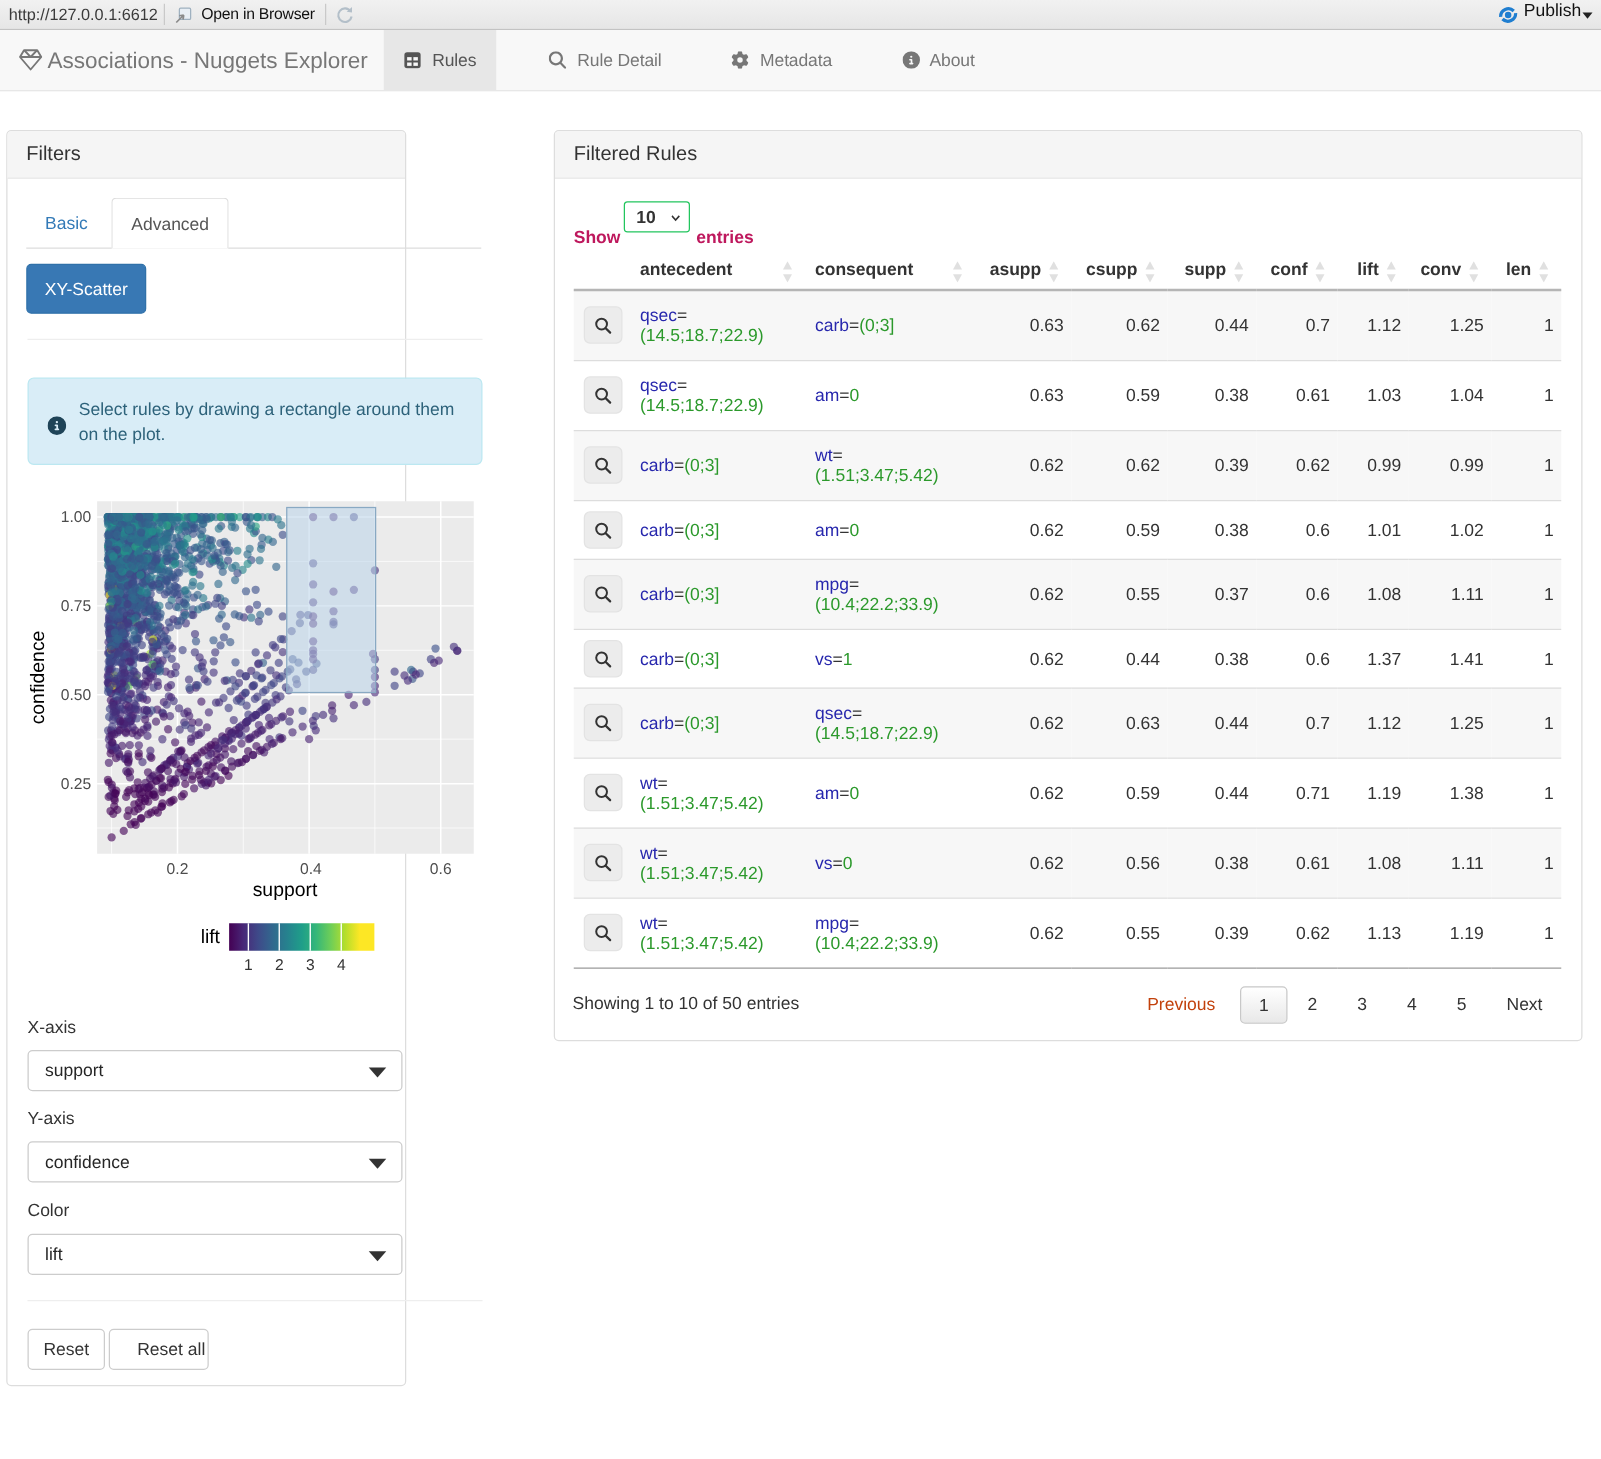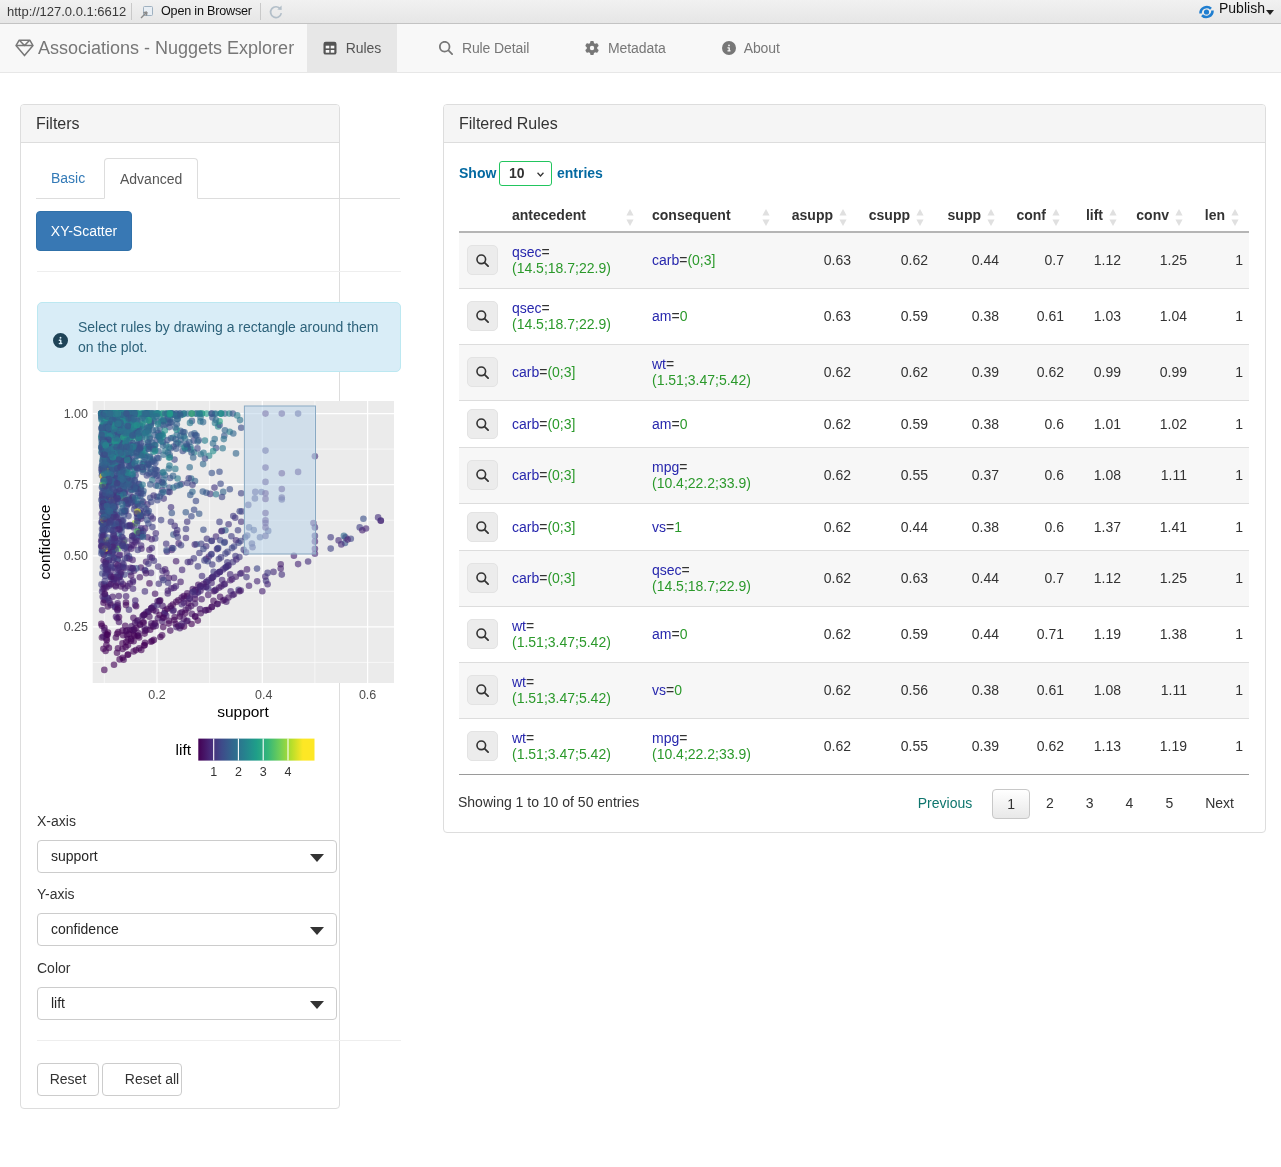--- a/index.html
+++ b/index.html
@@ -27,21 +27,21 @@
 .navtabs { position:absolute; left:307px; top:0; height:48px; display:flex;gap:27px; }
 .navtab { height:48px; line-height:48px; padding:0 14px; color:#777; font-size:14px; letter-spacing:-0.1px; }
 .navtab.active { padding:0 16px; }
 .navtab.active { background:#e7e7e7; color:#555; }
 .navtab svg { vertical-align:-2px; margin-right:5px; }
 
 
 .panel { position:absolute; background:#fff; border:1px solid #ddd; border-radius:4px; }
 .panel-heading { height:38px; background:#f5f5f5; border-bottom:1px solid #ddd;
   border-radius:3px 3px 0 0; font-size:16px; color:#333; line-height:38px; padding-left:15px; }
-#leftpanel { left:20px; top:104px; width:320px; height:1005px; }
+#leftpanel { left:5px; top:104px; width:320px; height:1005px; }
 #rightpanel { left:443px; top:104px; width:823px; height:729px; }
 
 
 .lp-body { position:absolute; left:0; top:0; width:100%; height:100%; }
 .nav-tabs { position:absolute; left:15px; top:53px; width:364px; height:41px;
   border-bottom:1px solid #ddd; }
 .nav-tabs .tab { position:absolute; top:0; height:41px; line-height:40px; padding:0 15px; }
 .tab-basic { left:0; color:#337ab7; }
 .tab-adv { left:68px; color:#555; background:#fff; border:1px solid #ddd; border-bottom:1px solid #fff;
   border-radius:4px 4px 0 0; }
@@ -58,21 +58,21 @@
 .selbox { position:absolute; left:16px; width:300px; height:33px; border:1px solid #ccc;
   border-radius:4px; background:#fff; color:#262626; line-height:31px; padding-left:13px; }
 .selbox .tri { position:absolute; right:12px; top:13px; width:0; height:0;
   border-left:7px solid transparent; border-right:7px solid transparent;
   border-top:8px solid #333; }
 .hr2 { position:absolute; left:16px; top:935px; width:364px; border-top:1px solid #eee; }
 .btn-def { position:absolute; height:33px; background:#fff; border:1px solid #ccc;
   border-radius:4px; color:#333; text-align:center; line-height:31px; }
 
 
-.dt-length { position:absolute; left:15px; top:60px; color:#0369a1; }
+.dt-length { position:absolute; left:15px; top:76px; color:#be185d; }
 .dt-length b { font-weight:bold; }
 .showsel { position:absolute; left:55px; top:56px; width:53px; height:25px;
   border:1px solid #22c55e; border-radius:3px; background:#fff; line-height:23px;
   padding-left:9px; font-weight:bold; }
 .showsel .chev { position:absolute; right:7px; top:9px; width:7px; height:7px; }
 table.dt { position:absolute; left:15px; top:94px; width:790px; border-collapse:collapse;
   table-layout:fixed; border-bottom:1px solid #9a9a9a; }
 table.dt th { font-weight:bold; color:#333; padding:8px; position:relative; }
 table.dt td { padding:8px; vertical-align:middle; }
 table.dt thead th { border-bottom:2px solid #b5b5b5; }
@@ -83,21 +83,21 @@
 .attr { color:#2727ad; }
 .val { color:#2b992b; }
 .eq { color:#333; }
 .mag { display:inline-block; width:31px; height:30px; background:#ececec;
   border:1px solid #e3e3e3; border-radius:5px; text-align:center; }
 .mag svg { margin-top:7px; }
 .sorticon { position:absolute; right:10px; top:10px; }
 .dt-info { position:absolute; left:14px; top:689px; color:#333; }
 .dt-paginate { position:absolute; right:18px; top:684px; display:flex; align-items:flex-start; }
 .pbtn { padding:6px 13px; color:#333; margin-left:6px; }
-.pbtn.disabled { color:#0f766e; }
+.pbtn.disabled { color:#c2410c; }
 .pbtn.current { border:1px solid #c8c8c8; border-radius:4px;
   background:linear-gradient(#fff,#e8e8e8); margin-left:7px; padding:6px 14px; }
 </style>
 </head>
 <body>
 
 <div class="topbar">
   <span class="url">http://127.0.0.1:6612</span>
   <span class="sep" style="left:131px;"></span>
   <svg style="position:absolute;left:140px;top:5px;" width="14" height="14" viewBox="0 0 14 14">

